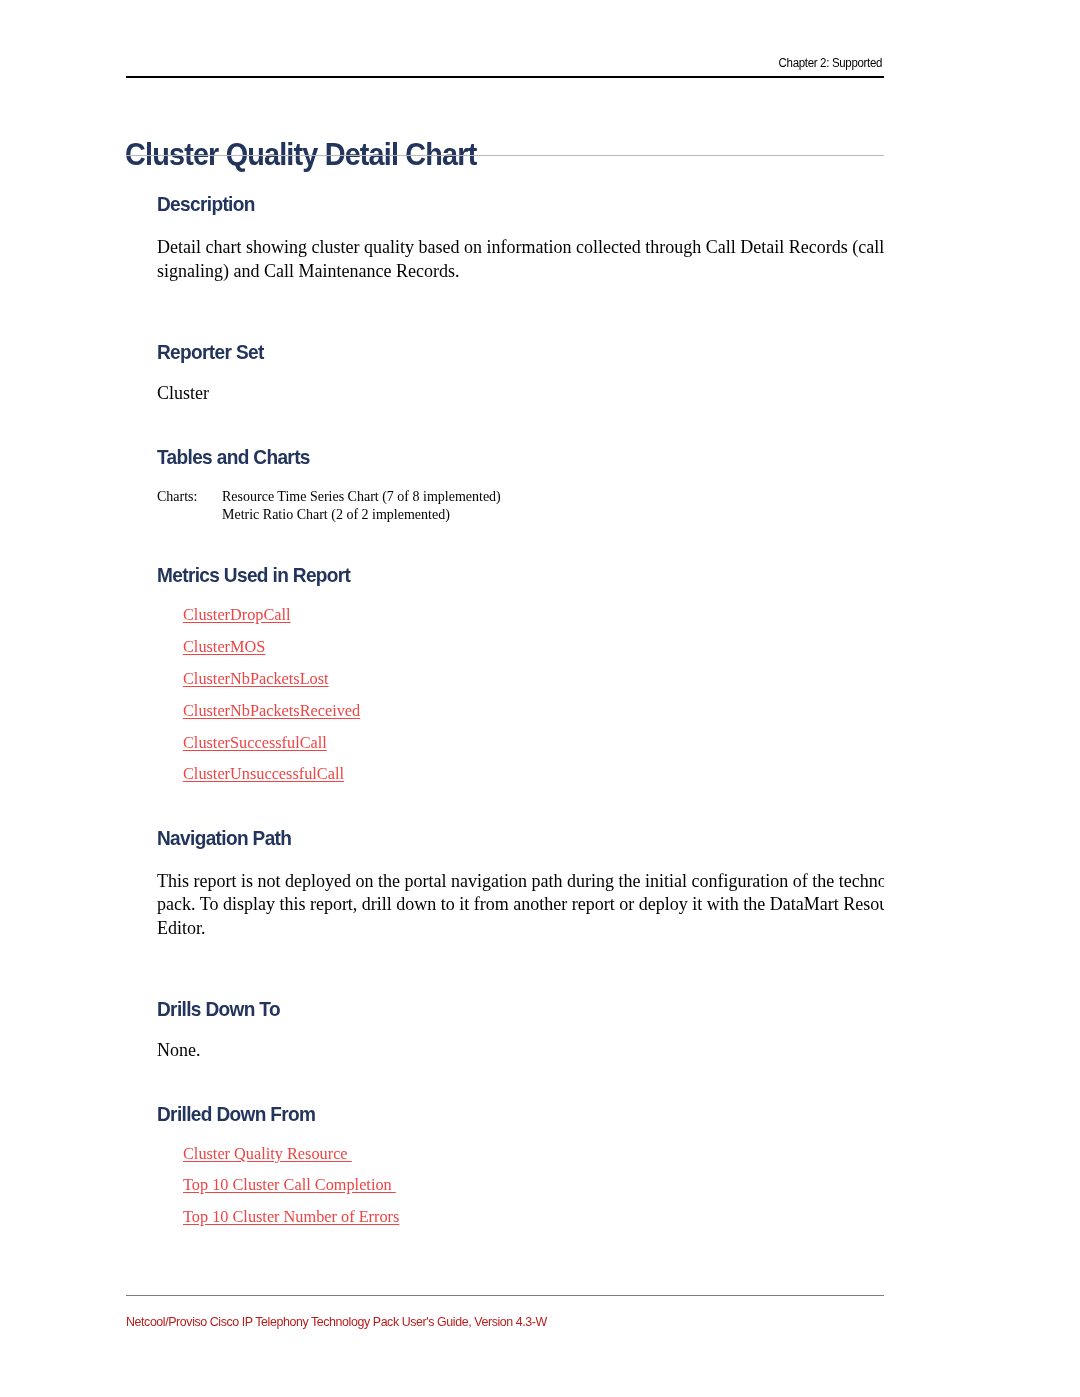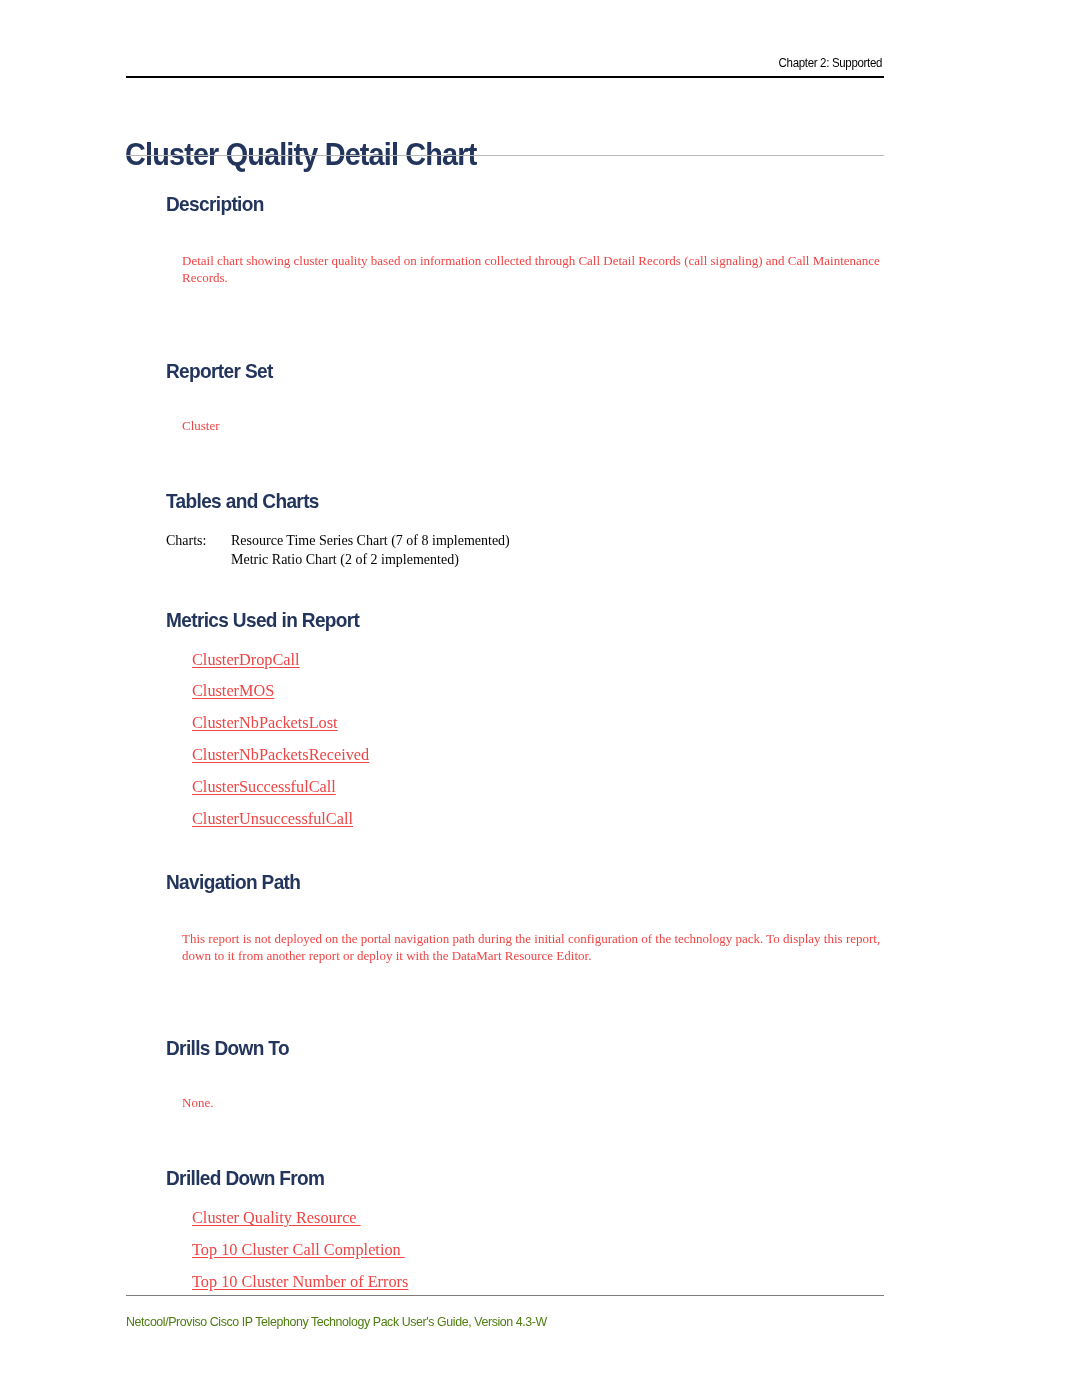--- a/index.html
+++ b/index.html
@@ -63,45 +63,45 @@
     left: 126px;
     top: 155px;
     width: 797px;
     height: 0;
     border-top: 1px solid #b8b8b8;
   }
 
   
   .content {
     position: absolute;
-    left: 166px;
+    left: 157px;
     top: 193px;
     width: 766px;
   }
 
   h2.section-heading {
     font-family: "Liberation Sans", "DejaVu Sans", sans-serif;
     font-size: 20.5px;
     font-weight: bold;
     letter-spacing: -0.7px;
     color: #23355c;
     margin: 0;
     padding: 0;
     line-height: 1.12;
     transform: scaleX(0.93);
     transform-origin: left center;
     white-space: nowrap;
   }
 
   p.body-text {
-    font-size: 13px;
+    font-size: 18px;
     line-height: 1.32;
-    margin: 16px;
-    padding: 0;
-    color: #ef4444;
+    margin: 0;
+    padding: 0;
+    color: #000000;
     text-align: left;
   }
 
   .block { position: relative; }
 
   
   .charts-rows { margin: 0; padding: 0; }
   .charts-row {
     display: flex;
     font-size: 14px;
@@ -146,21 +146,21 @@
     position: absolute;
     left: 126px;
     top: 1314px;
     width: 797px;
     display: flex;
     justify-content: space-between;
     align-items: baseline;
     font-family: "Liberation Sans", "DejaVu Sans", sans-serif;
     font-size: 13.5px;
     letter-spacing: -0.45px;
-    color: #4d7c0f;
+    color: #b91c1c;
   }
   .footer-text {
     transform: scaleX(0.92);
     transform-origin: left center;
     white-space: nowrap;
   }
   .footer-page {
     transform: scaleX(0.92);
     transform-origin: right center;
   }

